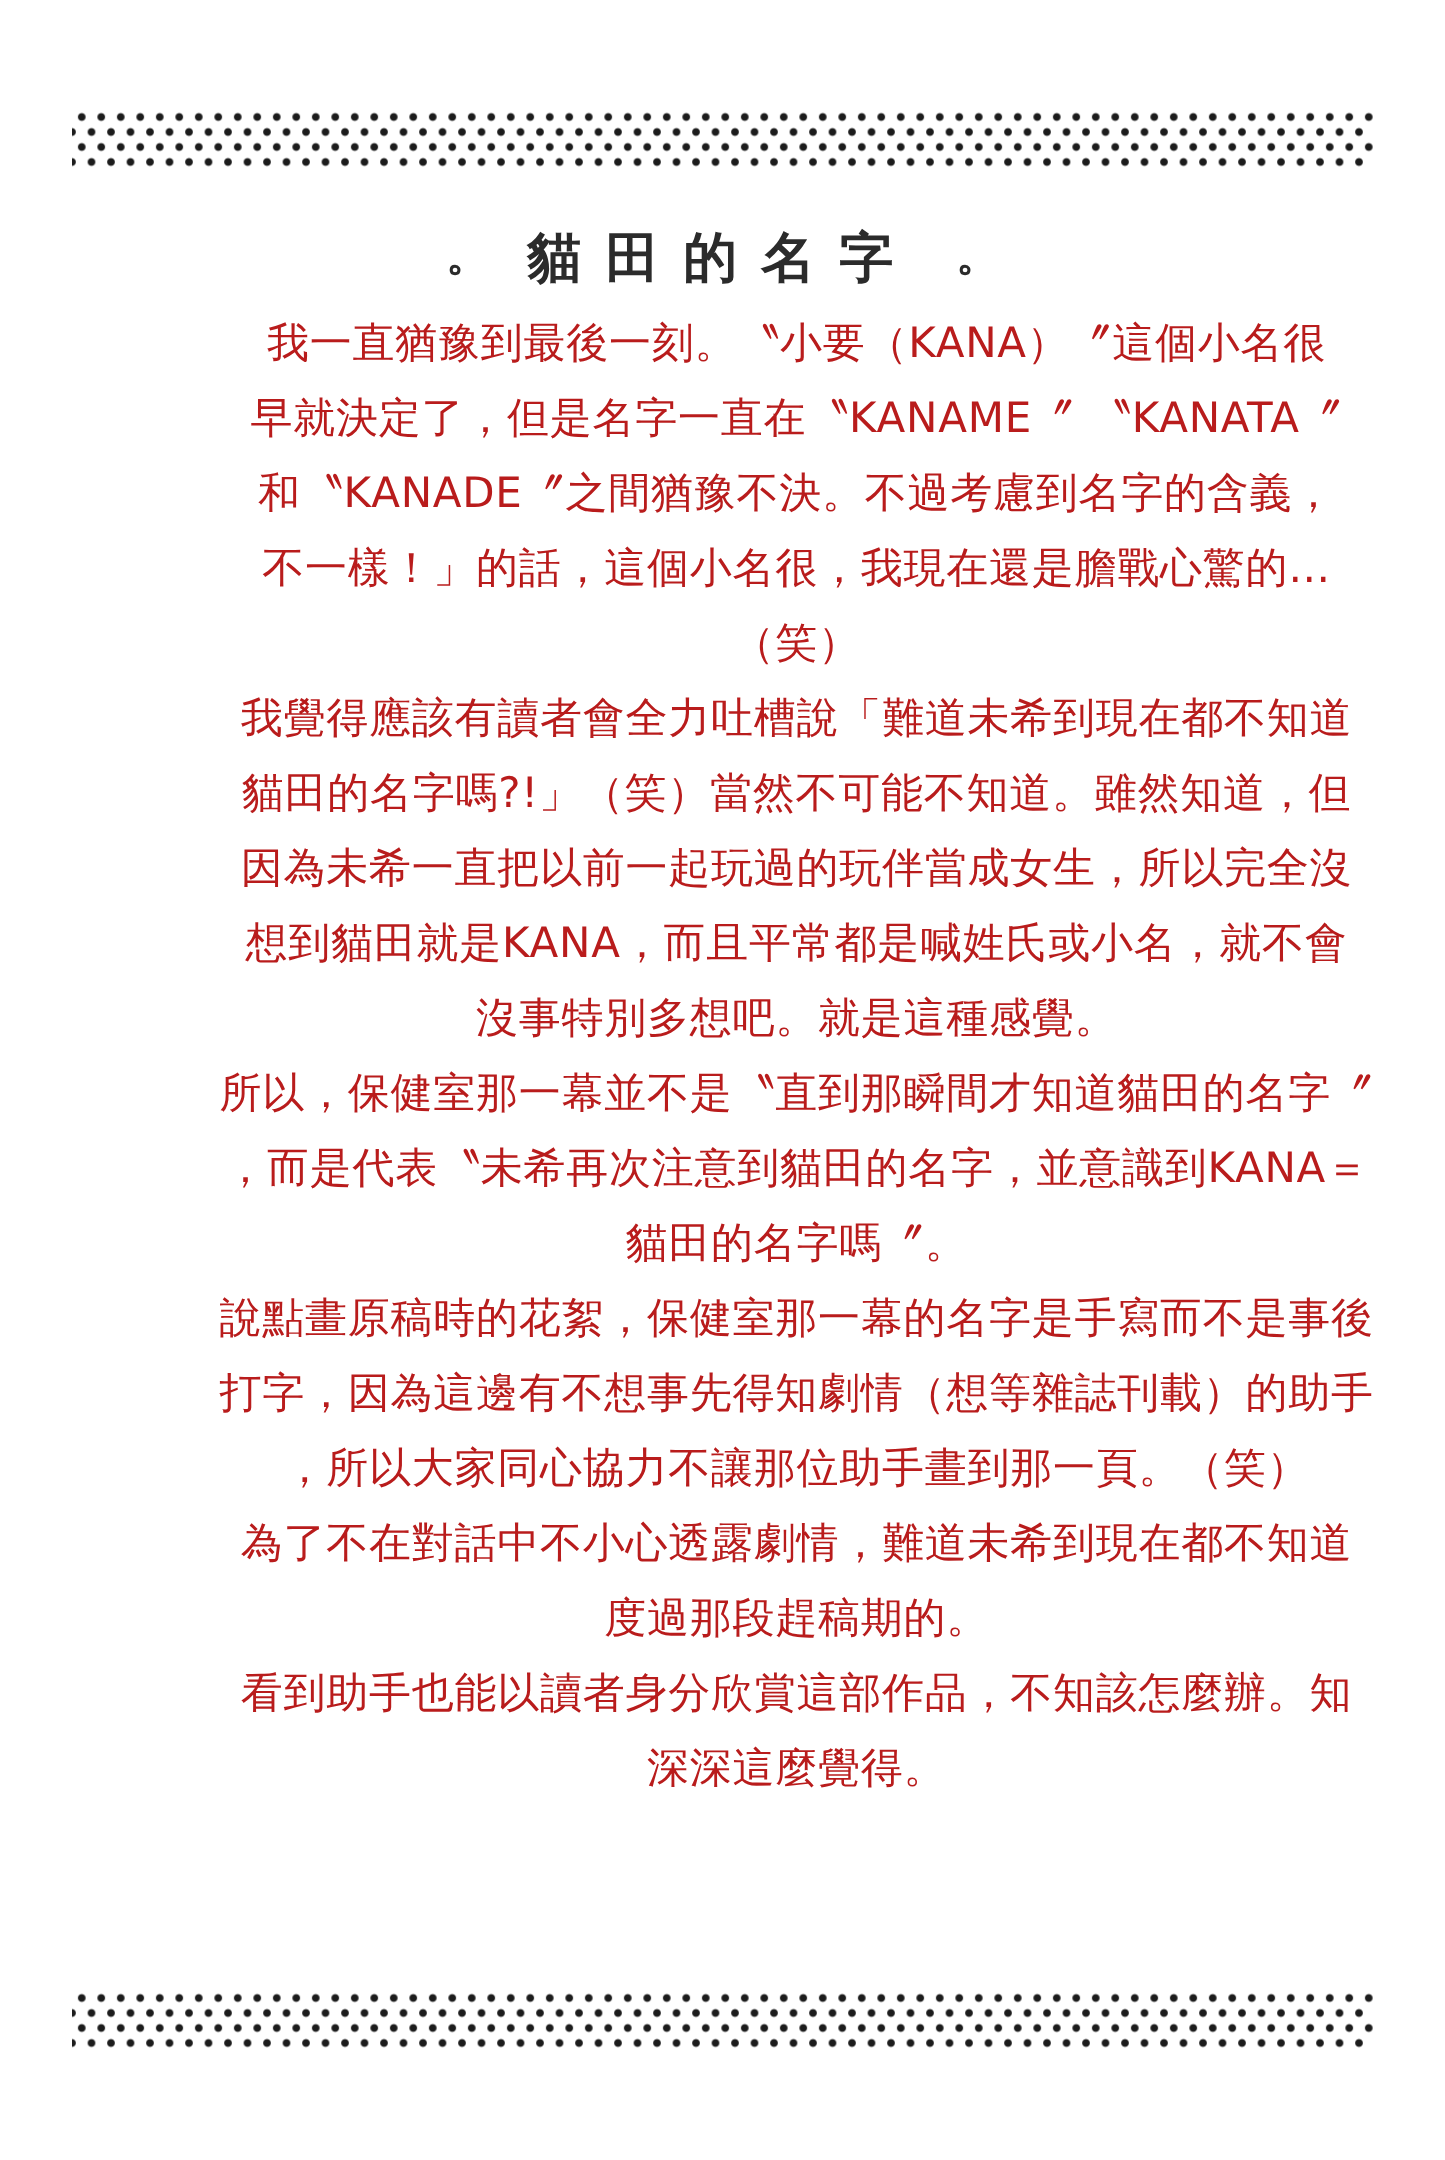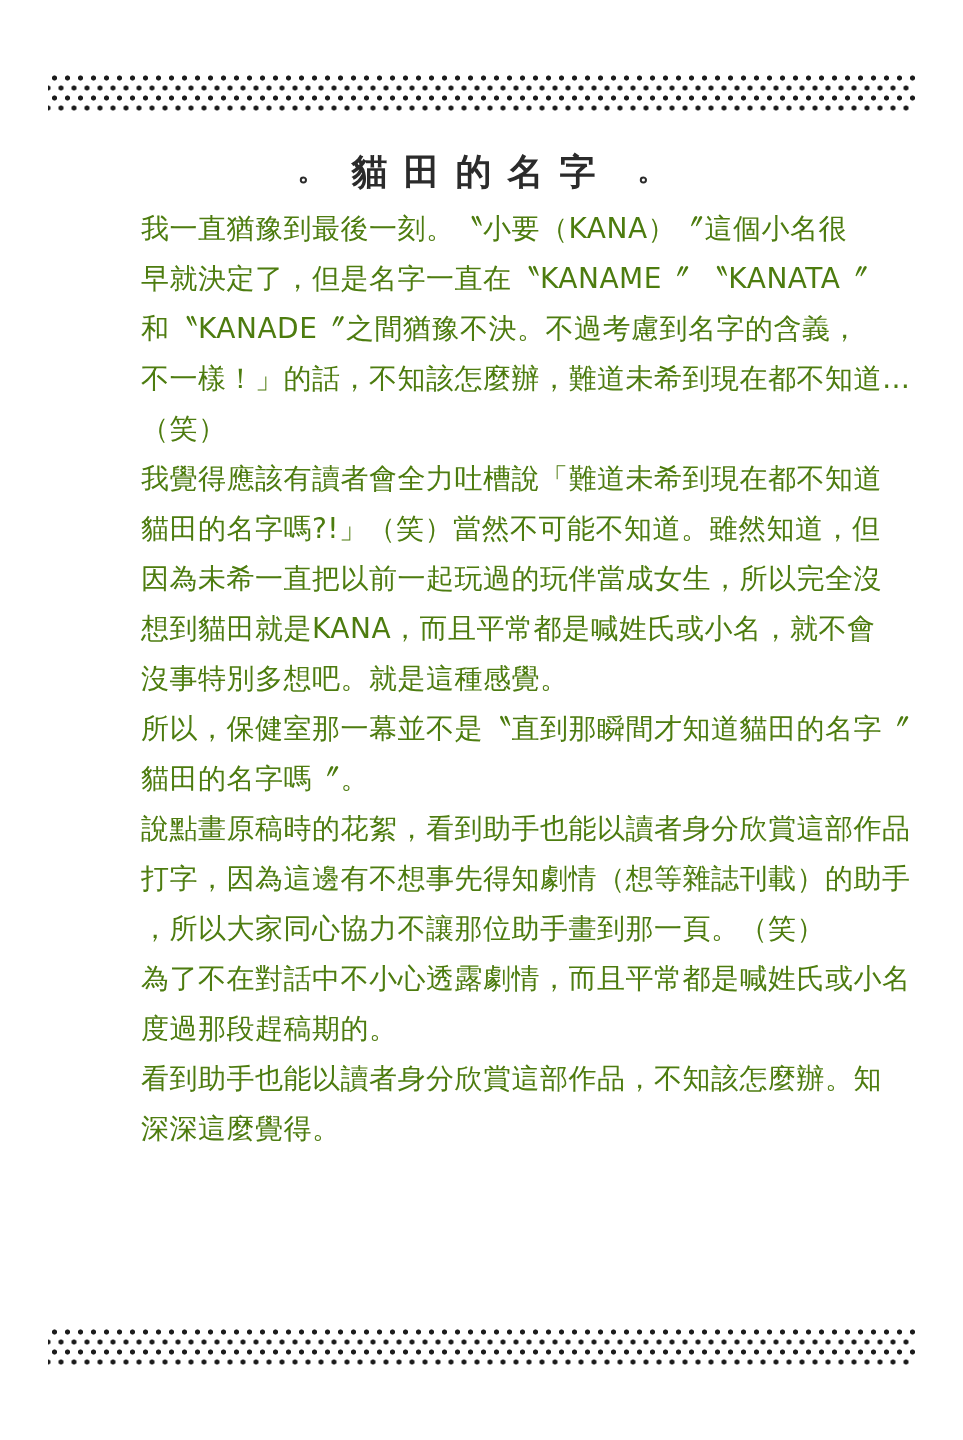--- a/index.html
+++ b/index.html
@@ -43,51 +43,53 @@
       top: 204px;
       left: 141px;
       width: 780px;
     }
     .line {
       height: 50px;
       line-height: 50px;
       font-size: 28px;
       letter-spacing: 0.5px;
       white-space: nowrap;
-      color: #4d7c0f;
+      color: #b91c1c;
+      text-align: center;
     }
   </style>
 </head>
 <body>
 
 <div class="page">
 
   <div class="dot-band top"></div>
 
   <div class="title-row">
     <span class="title-dot">。</span><span class="title-text">貓田的名字</span><span class="title-dot">。</span>
   </div>
 
   <div class="body-text">
     <div class="line">我一直猶豫到最後一刻。〝小要（KANA）〞這個小名很</div>
     <div class="line">早就決定了，但是名字一直在〝KANAME〞 〝KANATA〞</div>
     <div class="line">和〝KANADE〞之間猶豫不決。不過考慮到名字的含義，</div>
-    <div class="line">不一樣！」的話，不知該怎麼辦，難道未希到現在都不知道…</div>
+    <div class="line">不一樣！」的話，這個小名很，我現在還是膽戰心驚的…</div>
     <div class="line">（笑）</div>
     <div class="line">我覺得應該有讀者會全力吐槽說「難道未希到現在都不知道</div>
     <div class="line">貓田的名字嗎?!」（笑）當然不可能不知道。雖然知道，但</div>
     <div class="line">因為未希一直把以前一起玩過的玩伴當成女生，所以完全沒</div>
     <div class="line">想到貓田就是KANA，而且平常都是喊姓氏或小名，就不會</div>
     <div class="line">沒事特別多想吧。就是這種感覺。</div>
     <div class="line">所以，保健室那一幕並不是〝直到那瞬間才知道貓田的名字〞</div>
+    <div class="line">，而是代表〝未希再次注意到貓田的名字，並意識到KANA＝</div>
     <div class="line">貓田的名字嗎〞。</div>
-    <div class="line">說點畫原稿時的花絮，看到助手也能以讀者身分欣賞這部作品</div>
+    <div class="line">說點畫原稿時的花絮，保健室那一幕的名字是手寫而不是事後</div>
     <div class="line">打字，因為這邊有不想事先得知劇情（想等雜誌刊載）的助手</div>
     <div class="line">，所以大家同心協力不讓那位助手畫到那一頁。（笑）</div>
-    <div class="line">為了不在對話中不小心透露劇情，而且平常都是喊姓氏或小名</div>
+    <div class="line">為了不在對話中不小心透露劇情，難道未希到現在都不知道</div>
     <div class="line">度過那段趕稿期的。</div>
     <div class="line">看到助手也能以讀者身分欣賞這部作品，不知該怎麼辦。知</div>
     <div class="line">深深這麼覺得。</div>
   </div>
 
   <div class="dot-band bottom"></div>
 
 </div>
 
 </body></html>

